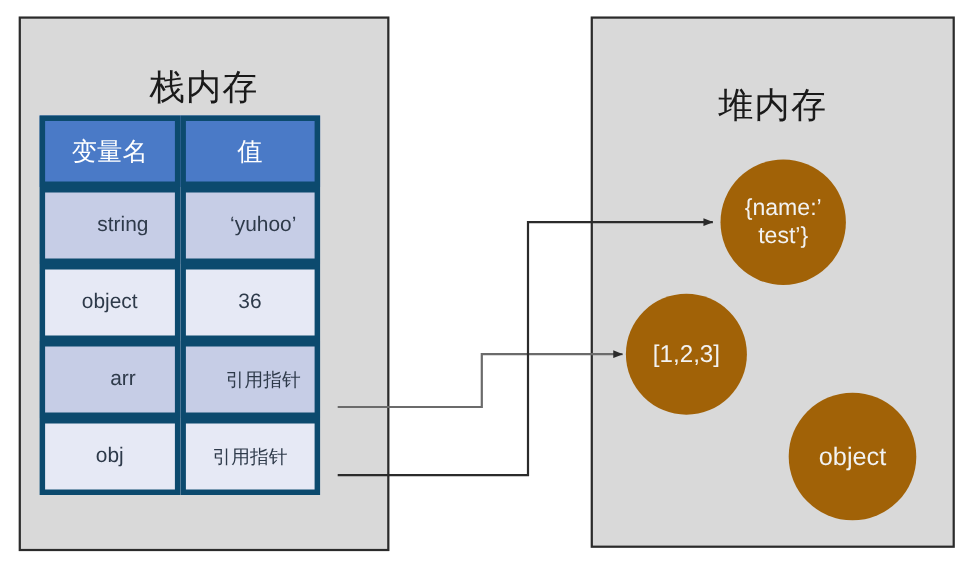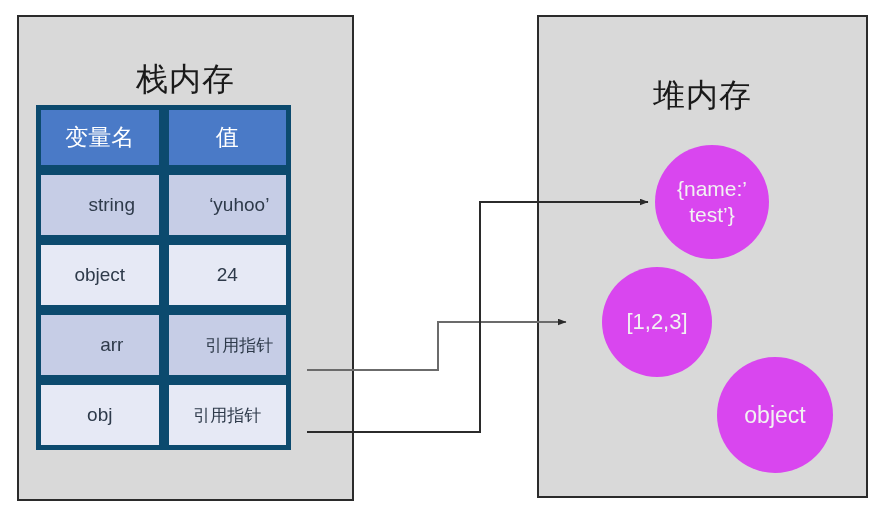--- a/index.html
+++ b/index.html
@@ -84,37 +84,37 @@
   #stack-table tr.band-b td { background: #e6e9f5; }
   #stack-table td.cn {
     font-family: "DejaVu Sans", "Liberation Sans", sans-serif;
     font-size: 17px;
   }
 
   
   .heap-node {
     position: absolute;
     border-radius: 50%;
-    background: #d946ef;
+    background: #a16207;
     color: #f2f2f2;
     display: flex;
     align-items: center;
     justify-content: center;
     text-align: center;
     line-height: 1.25;
     font-size: 21px;
     box-sizing: border-box;
     font-family: "Liberation Sans", "DejaVu Sans", sans-serif;
   }
   #node-obj {
     left: 655px;  top: 145px;  width: 114px; height: 114px;
     padding: 0 12px;
   }
   #node-arr {
-    left: 602px;  top: 267px;  width: 110px; height: 110px;
+    left: 569px;  top: 267px;  width: 110px; height: 110px;
     font-size: 22px;
   }
   #node-object {
     left: 717px;  top: 357px;  width: 116px; height: 116px;
     font-size: 23px;
   }
 
   
   #connectors {
     position: absolute;
@@ -139,21 +139,21 @@
         <th>值</th>
       </tr>
     </thead>
     <tbody>
       <tr class="band-a">
         <td>string</td>
         <td>‘yuhoo’</td>
       </tr>
       <tr class="band-b">
         <td>object</td>
-        <td>24</td>
+        <td>36</td>
       </tr>
       <tr class="band-a">
         <td>arr</td>
         <td class="cn">引用指针</td>
       </tr>
       <tr class="band-b">
         <td>obj</td>
         <td class="cn">引用指针</td>
       </tr>
     </tbody>

